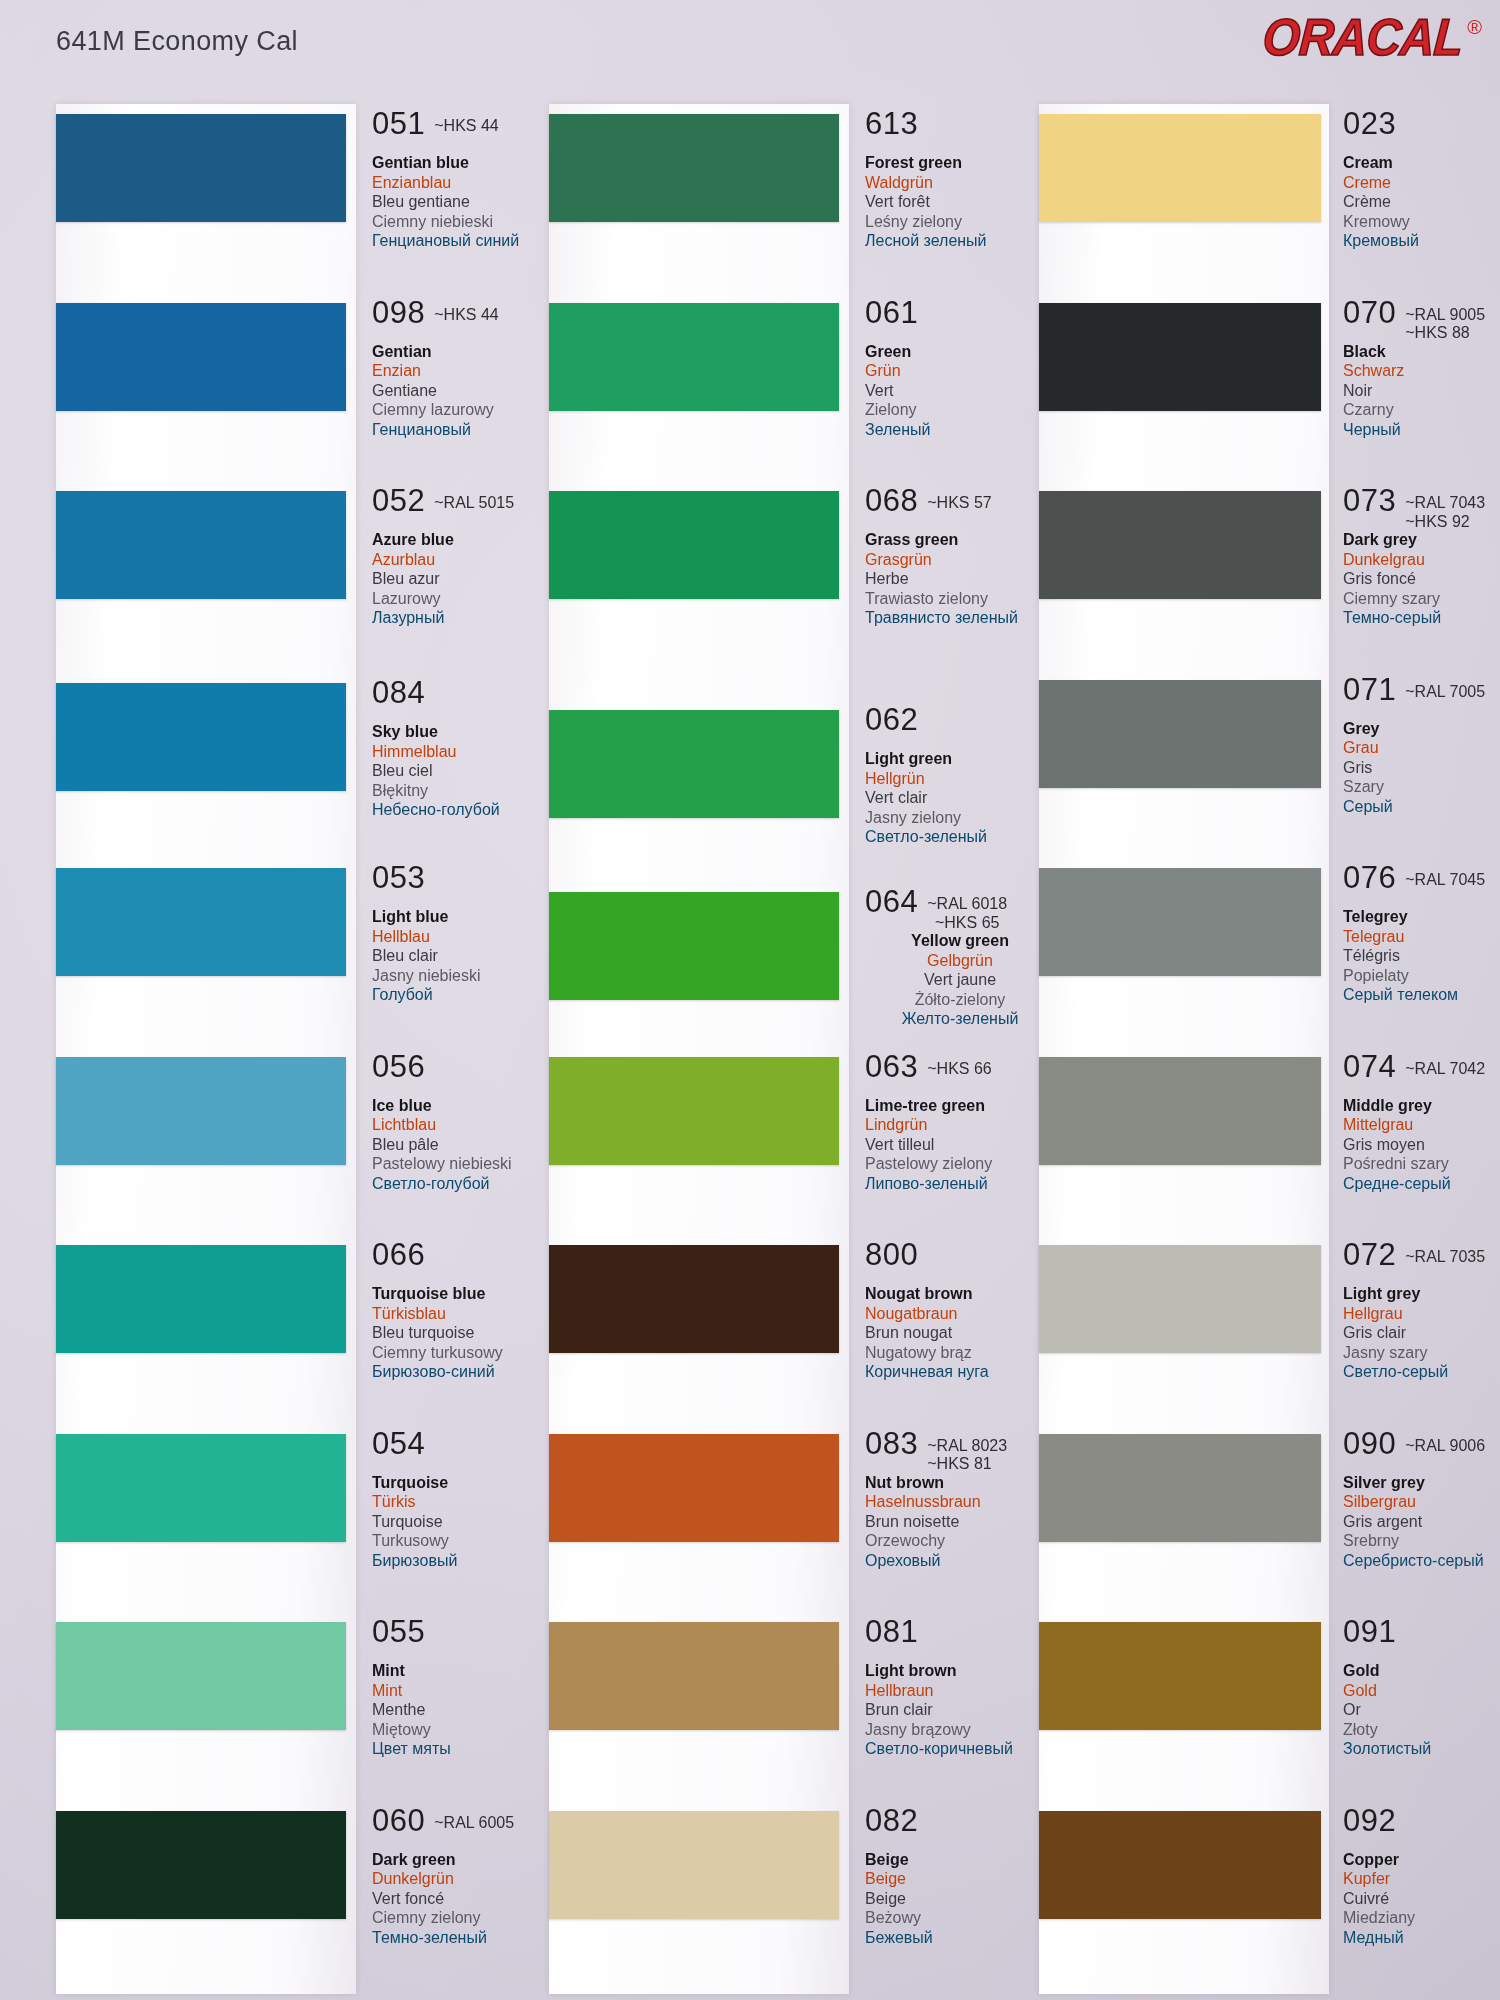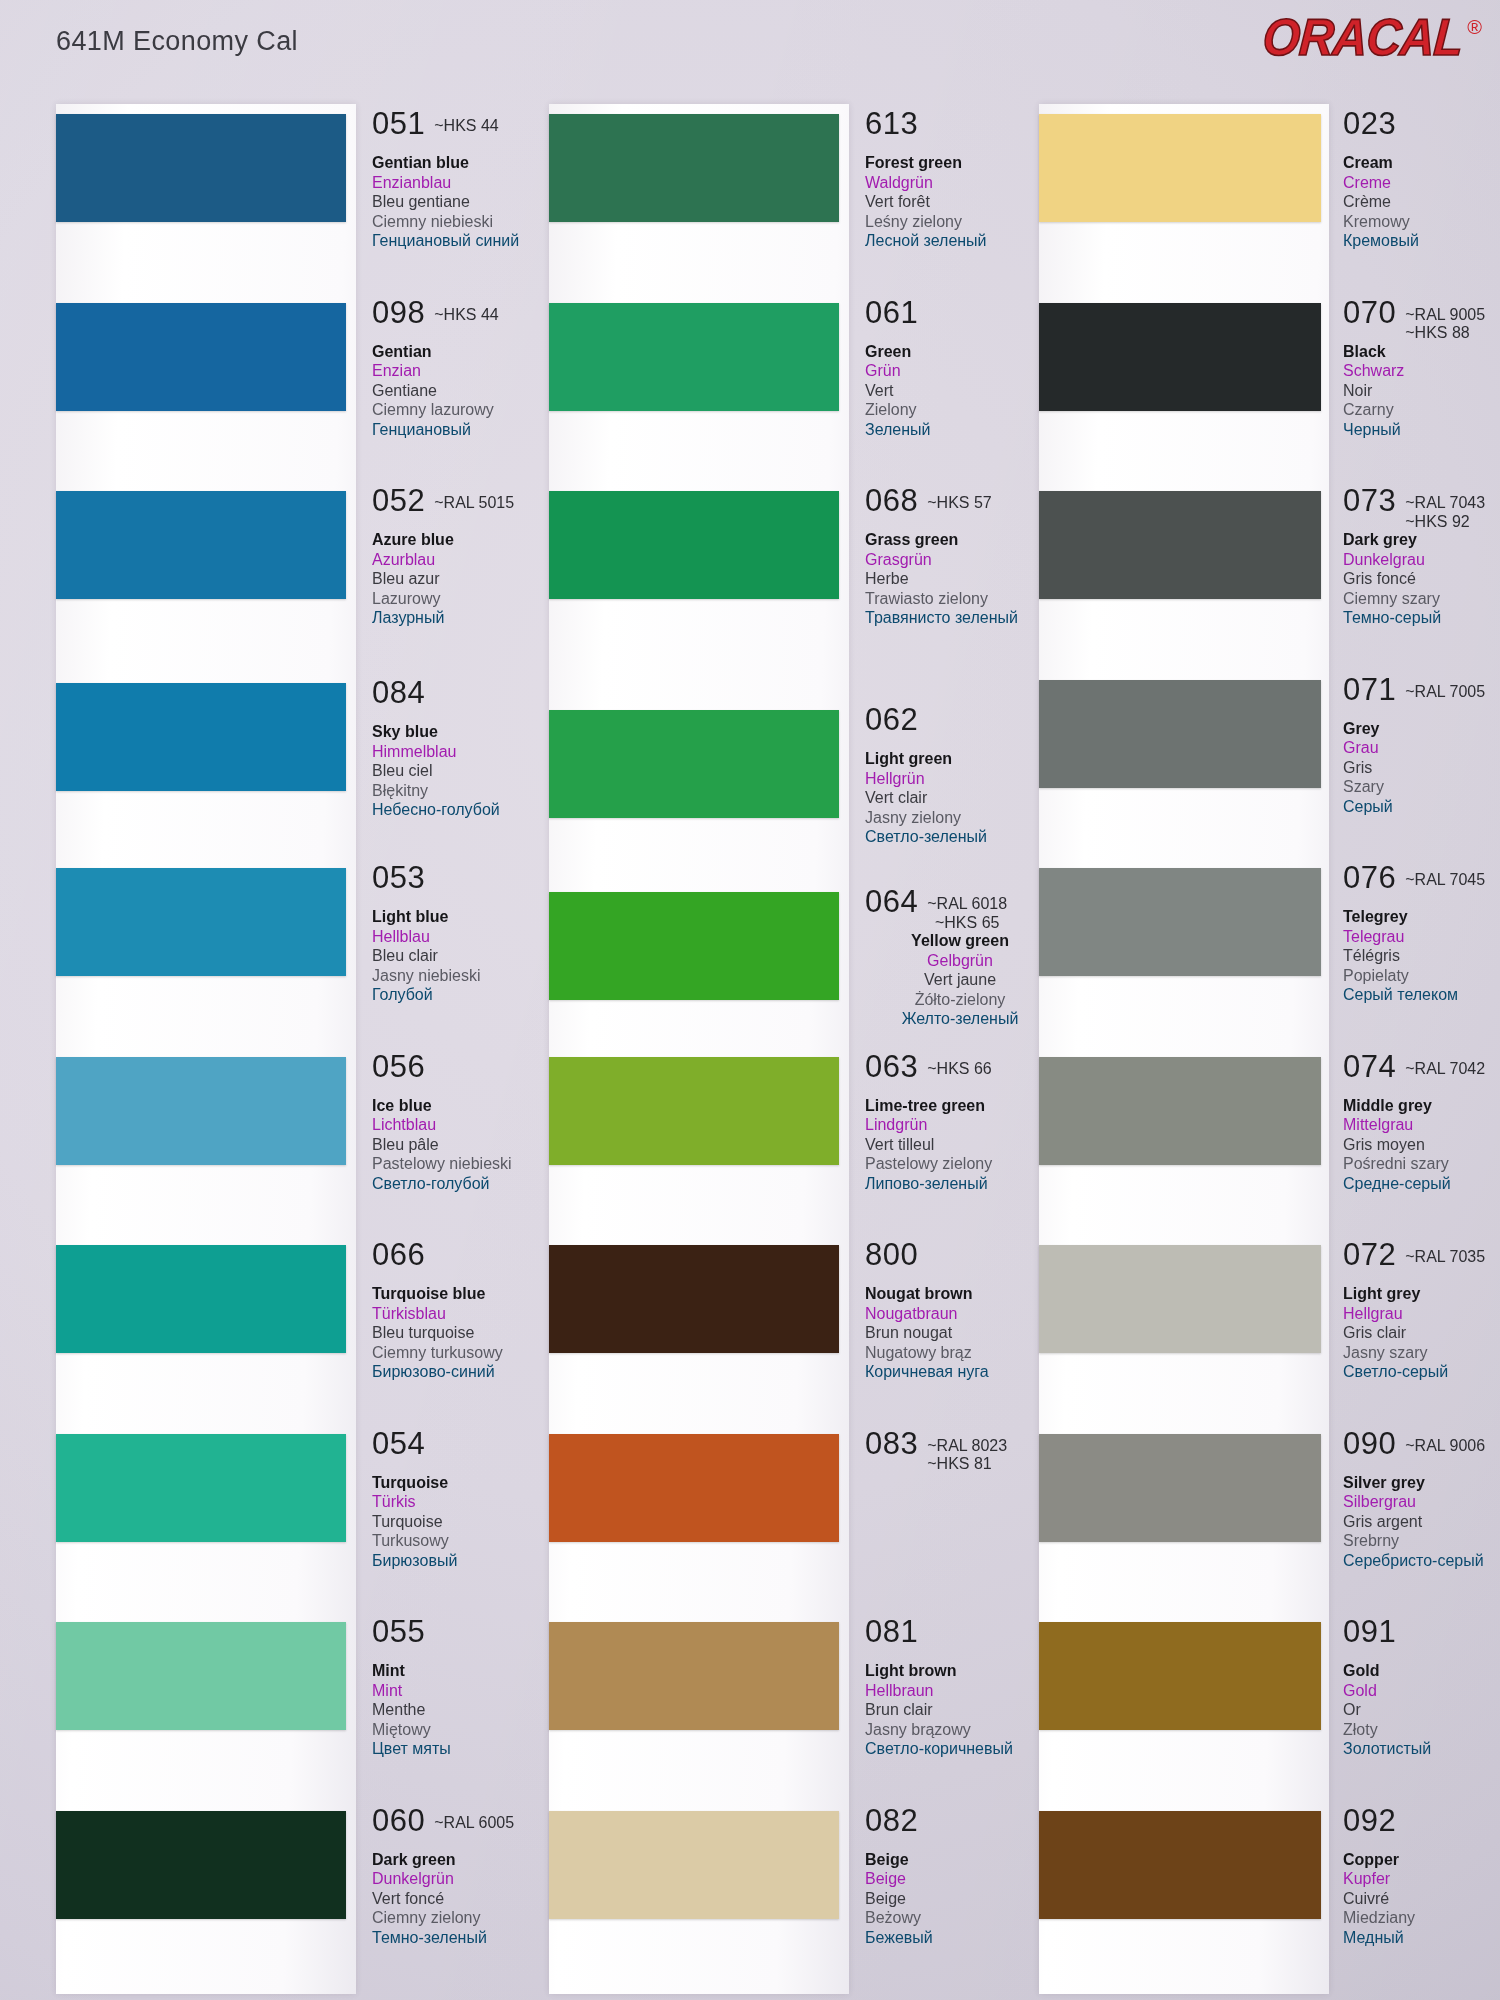--- a/index.html
+++ b/index.html
@@ -162,21 +162,21 @@
   .names {
     margin-top: 3px;
   }
   .name {
     font-size: 16px;
     line-height: 1.22;
     white-space: nowrap;
     font-family: "Liberation Sans", sans-serif;
   }
   .name-en { font-weight: bold; color: #161619; }
-  .name-de { color: #a21caf; }
+  .name-de { color: #c2410c; }
   .name-fr { color: #3a3a40; }
   .name-pl { color: #5a5a63; }
   .name-ru { color: #0c4a6e; }
 </style>
 </head>
 <body>
 
 <div class="sheet"></div>
 
 <div class="header">
@@ -476,20 +476,27 @@
         <div class="row" style="top: 1319.5px;">
           <div class="swatch" style="background: rgb(192, 84, 31);"></div>
           <div class="info">
             <div class="code-line">
               <span class="code-num">083</span>
               <span class="refs">
                 <span class="ref">~RAL 8023</span>
                 <span class="ref">~HKS 81</span>
               </span>
             </div>
+            <div class="names">
+              <div class="name name-en">Nut brown</div>
+              <div class="name name-de">Haselnussbraun</div>
+              <div class="name name-fr">Brun noisette</div>
+              <div class="name name-pl">Orzewochy</div>
+              <div class="name name-ru">Ореховый</div>
+            </div>
           </div>
         </div>
         <div class="row" style="top: 1508px;">
           <div class="swatch" style="background: rgb(176, 138, 84);"></div>
           <div class="info">
             <div class="code-line">
               <span class="code-num">081</span>
             </div>
             <div class="names">
               <div class="name name-en">Light brown</div>

